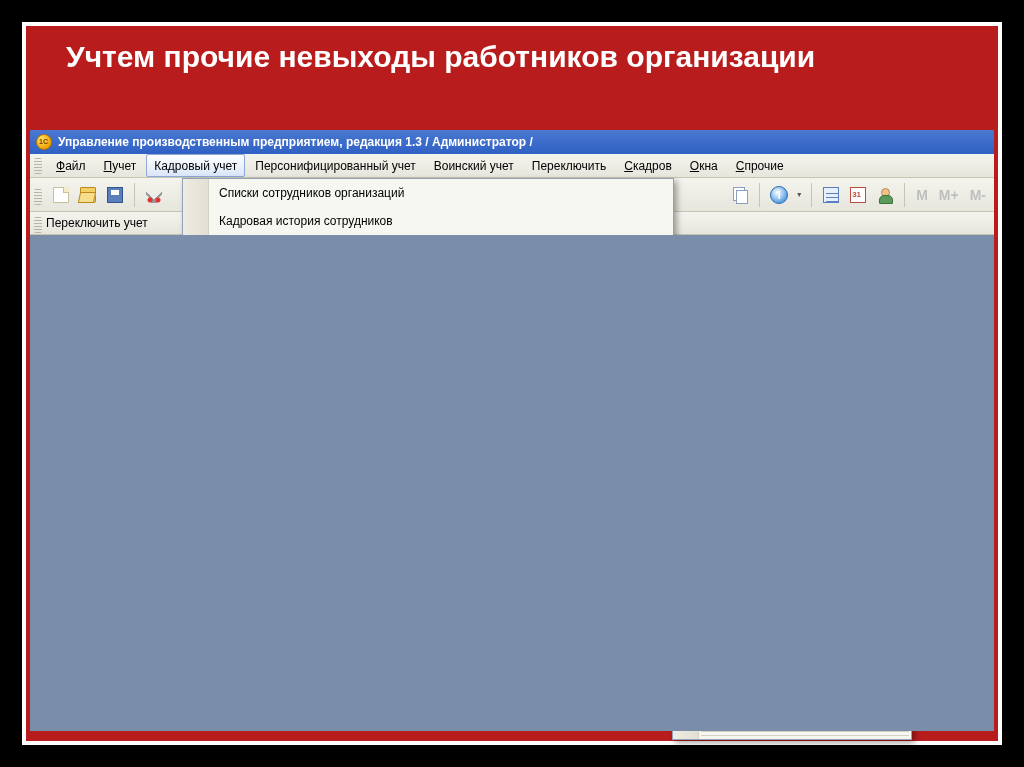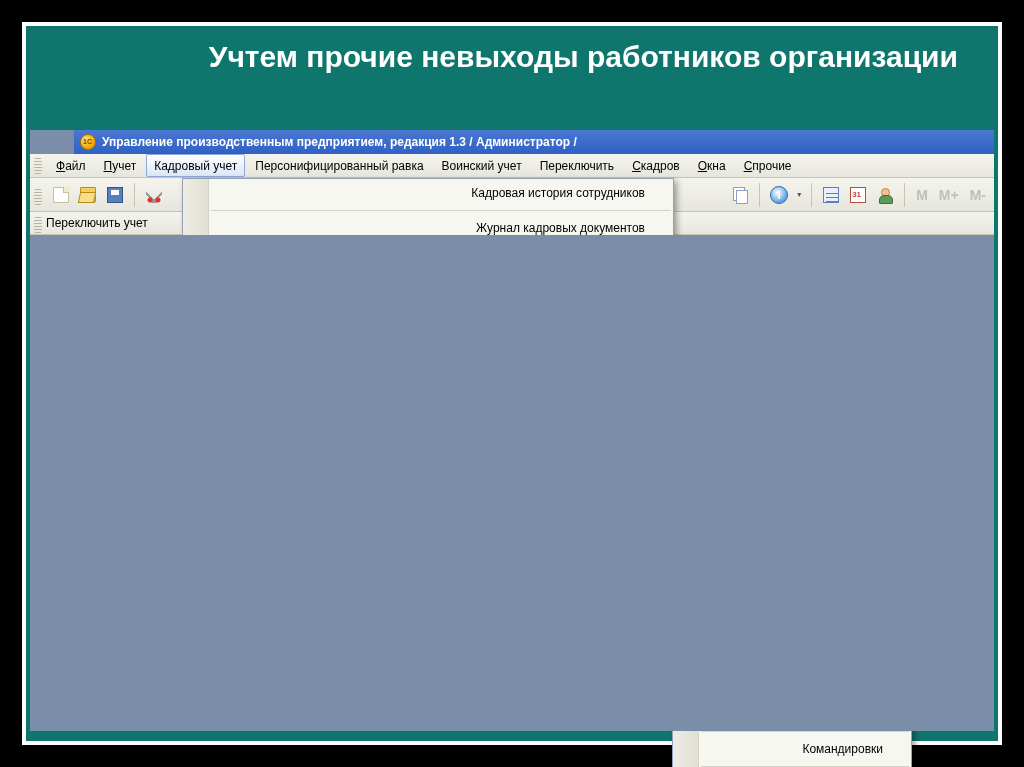--- a/index.html
+++ b/index.html
@@ -3,35 +3,35 @@
 <meta charset="utf-8">
 <style>
   * { box-sizing: border-box; margin: 0; padding: 0; }
   html, body { width: 1024px; height: 767px; background: #000; font-family: Tahoma, Arial, sans-serif; }
   .outer {
     position: absolute; inset: 0; background: #000;
     border: 12px solid #000; 
   }
   .frame {
     position: absolute; left: 10px; top: 10px; right: 10px; bottom: 10px;
-    background: #0f766e; border: 4px solid #fff; text-align: right;
+    background: #b91c1c; border: 4px solid #fff;
   }
   .slide-title {
     color: #fff; font-size: 30px; font-weight: bold;
     padding: 14px 40px 12px 40px; line-height: 1.15;
   }
   .app {
     position: absolute; left: 4px; right: 4px; top: 104px; bottom: 10px;
     background: #7b8ea9;
   }
   
   .titlebar {
     height: 24px; background: linear-gradient(#4a78d1,#2f61c4);
     display: flex; align-items: center; gap: 6px; padding: 0 6px;
-    color: #fff; font-size: 12px; font-weight: bold; margin-left: 44px;
+    color: #fff; font-size: 12px; font-weight: bold;
   }
   .title-icon {
     width: 16px; height: 16px; border-radius: 50%;
     background: radial-gradient(circle at 30% 30%, #ffe36a, #f0a400 70%);
     border: 1px solid #b37300; position: relative; display: inline-block;
   }
   .title-icon::after { content: "1C"; font-size: 7px; color: #7a3a00; position: absolute; left: 2px; top: 3px; font-weight: bold; }
   
   .menubar {
     background: linear-gradient(#f4f4ee,#e7e6dd);
@@ -146,21 +146,21 @@
             <span>айл</span>
           </span>
         <span class="menu-item">
             <u>П</u>
             <span>учет</span>
           </span>
         <span class="menu-item active">
             <span>Кадровый учет</span>
           </span>
         <span class="menu-item">
-            <span>Персонифицированный равка</span>
+            <span>Персонифицированный учет</span>
           </span>
         <span class="menu-item">
             <span>Воинский учет</span>
           </span>
         <span class="menu-item">
             <span>Переключить</span>
           </span>
         <span class="menu-item">
             <u>С</u>
             <span>кадров</span>
@@ -169,20 +169,21 @@
             <u>О</u>
             <span>кна</span>
           </span>
         <span class="menu-item">
             <u>С</u>
             <span>прочие</span>
           </span>
 
         <div class="dropdown main-dd" id="main-dd">
           <div class="iconstrip"></div>
+        <div class="dd-item">Списки сотрудников организаций</div>
             <div class="dd-item">Кадровая история сотрудников</div>
             <div class="dd-sep"></div>
             <div class="dd-item">Журнал кадровых документов</div>
             <div class="dd-item has-sub">Кадровый учет</div>
             <div class="dd-item">Договоры на выполнение работ</div>
             <div class="dd-item">Список договорников организаций</div>
             <div class="dd-item">Средняя численность сотрудников</div>
             <div class="dd-item">Коэффициент текучести кадров</div>
             <div class="dd-sep"></div>
             <div class="dd-item">Журнал отклонений</div>
@@ -190,21 +191,20 @@
             <div class="dd-sep"></div>
             <div class="dd-item">Штатное расписание</div>
             <div class="dd-item">Сведения о штатных единицах организаций</div>
             <div class="dd-item">Штатная расстановка</div>
           </div>
         <div class="dropdown sub-dd" id="sub-dd">
           <div class="iconstrip"></div>
         <div class="dd-item">Отпуска</div>
             <div class="dd-item">Ввод графика отпусков</div>
             <div class="dd-sep"></div>
-            <div class="dd-item">Командировки</div>
             <div class="dd-sep"></div>
           </div>
       </div>
 
       <div class="toolbar">
         <span class="grip"></span>
         <span class="tool-btn">
             <span class="ico ico-new"></span>
           </span>
         <span class="tool-btn">

